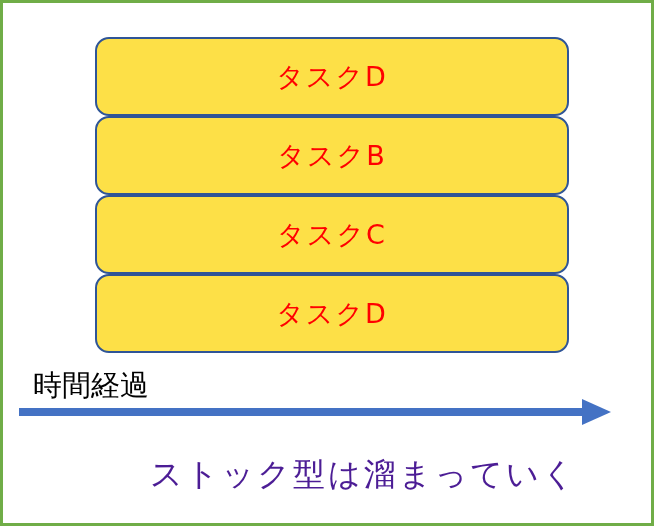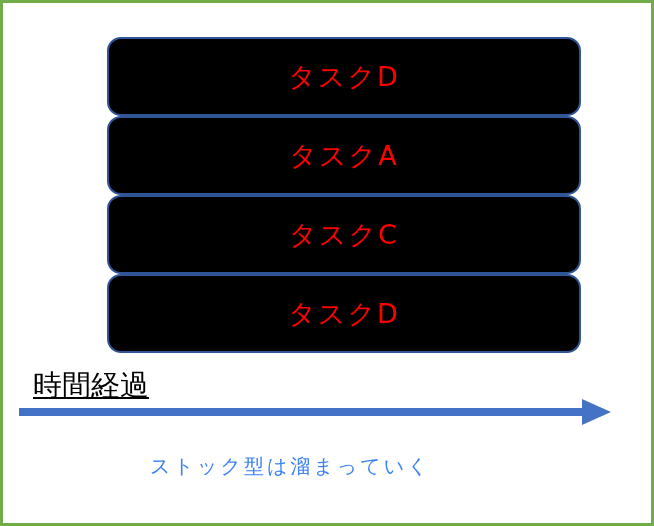--- a/index.html
+++ b/index.html
@@ -2,38 +2,38 @@
 <html><head>
 <meta charset="utf-8">
 <style>
   html, body { margin: 0; padding: 0; background: #ffffff; }
   body { width: 654px; height: 526px; position: relative; overflow: hidden;
          font-family: "DejaVu Sans", "Liberation Sans", sans-serif; }
   .frame { position: absolute; left: 0; top: 0; width: 648px; height: 520px;
            border: 3px solid #70AD47; background: #ffffff; }
   .stack { position: absolute; left: 95px; top: 37px; width: 474px; }
   .task { position: absolute; left: 0; width: 470px; height: 75px;
-          background: #000000; border: 2px solid #2F5597; border-radius: 14px;
+          background: #fde047; border: 2px solid #2F5597; border-radius: 14px;
           display: flex; align-items: center; justify-content: center;
-          color: #FF0000; font-size: 27px; letter-spacing: 2px; box-sizing: content-box; margin-left: 12px; }
-  .time-label { position: absolute; left: 33px; top: 366px; font-size: 29px; color: #000; text-decoration: underline; }
+          color: #FF0000; font-size: 27px; letter-spacing: 2px; box-sizing: content-box; }
+  .time-label { position: absolute; left: 33px; top: 366px; font-size: 29px; color: #000; }
   .arrow { position: absolute; left: 19px; top: 398px; }
-  .caption { position: absolute; left: 150px; top: 453px; font-size: 20px; color: #3b82f6; letter-spacing: 3px; }
+  .caption { position: absolute; left: 150px; top: 453px; font-size: 32px; color: #4c1d95; letter-spacing: 3px; }
 </style>
 </head>
 <body>
 
 <div class="frame"></div>
 
 <div class="stack">
   <div class="task" style="top:0px">
     <span>タスクD</span>
   </div>
   <div class="task" style="top:79px">
-    <span>タスクA</span>
+    <span>タスクB</span>
   </div>
   <div class="task" style="top:158px">
     <span>タスクC</span>
   </div>
   <div class="task" style="top:237px">
     <span>タスクD</span>
   </div>
 </div>
 
 <div class="time-label">時間経過</div>

